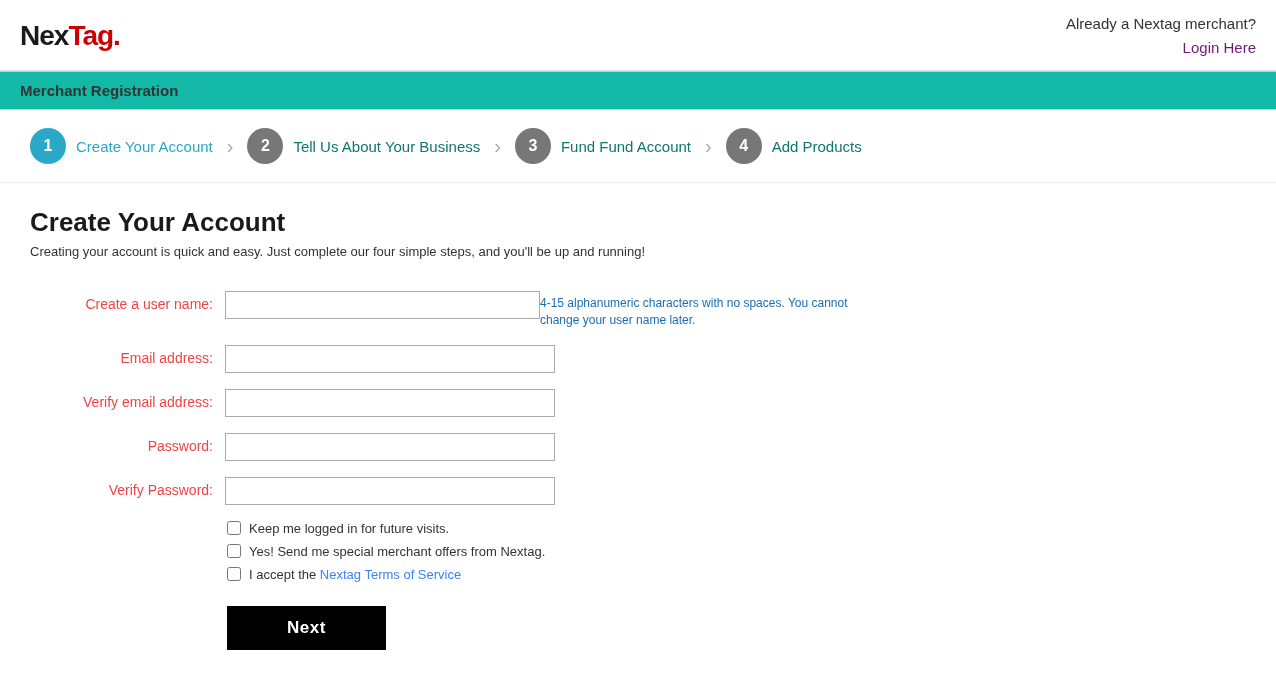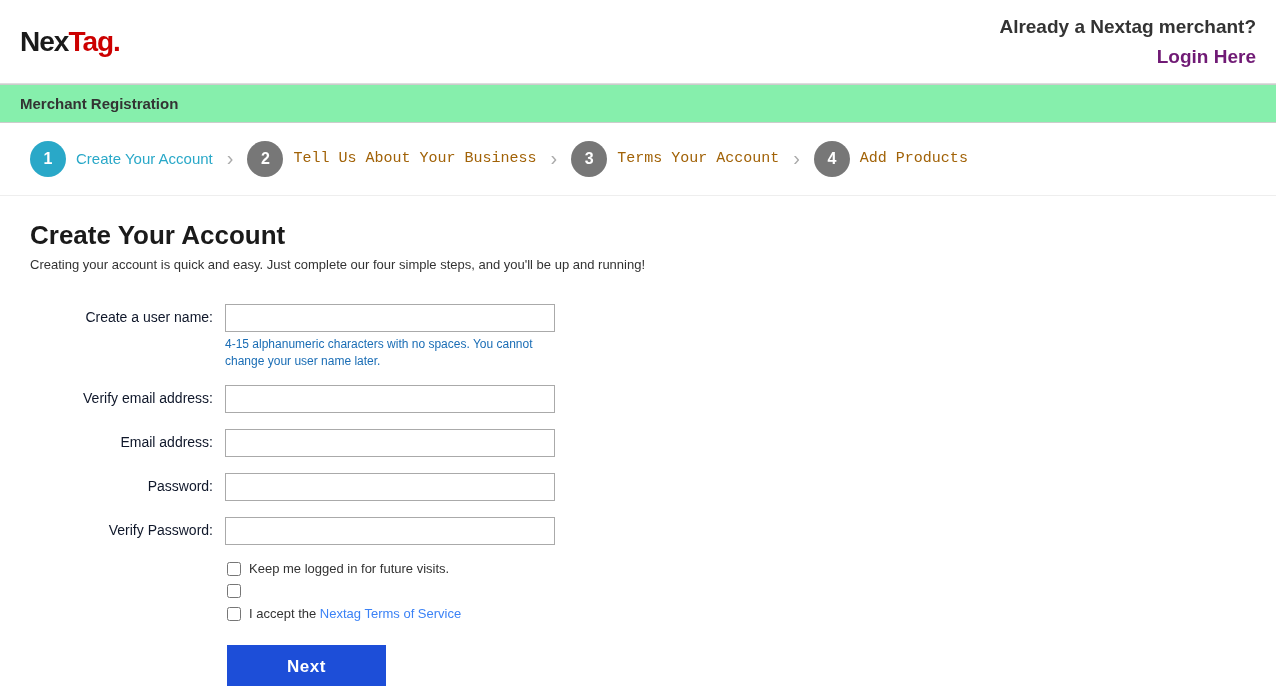--- a/index.html
+++ b/index.html
@@ -15,33 +15,32 @@
     }
     .logo {
       font-size: 28px;
       font-weight: bold;
       color: #1a1a1a;
       letter-spacing: -1px;
     }
     .logo-red { color: #cc0000; }
     .header-right {
       text-align: right;
-      font-size: 19px;
+      font-size: 15px;
       color: #333;
       line-height: 1.6;
-      font-weight: bold;
     }
     .header-right a {
       color: #701a75;
       text-decoration: none;
     }
 
     
     .reg-bar {
-      background: #86efac;
+      background: #14b8a6;
       border-top: 1px solid #ccc;
       border-bottom: 1px solid #ccc;
       padding: 10px 20px;
       font-weight: bold;
       font-size: 15px;
       color: #333;
     }
 
     
     .steps {
@@ -74,21 +73,21 @@
     }
     .step-circle.inactive {
       background: #777;
       color: #fff;
     }
     .step-label {
       font-size: 15px;
       white-space: nowrap;
     }
     .step-label.active { color: #29a8c8; }
-    .step-label.inactive { color: #a16207; font-family: Liberation Mono, monospace; }
+    .step-label.inactive { color: #0f766e; }
 
     .step-arrow {
       font-size: 20px;
       color: #aaa;
       margin: 0 14px;
       flex-shrink: 0;
     }
 
     
     .main-content {
@@ -115,26 +114,26 @@
       display: flex;
       align-items: flex-start;
       margin-bottom: 16px;
     }
     .form-label {
       width: 185px;
       text-align: right;
       padding-right: 12px;
       padding-top: 5px;
       font-size: 14px;
-      color: #0f172a;
+      color: #ef4444;
       flex-shrink: 0;
     }
     .form-field-wrap {
       display: flex;
-      flex-direction: column;
+      flex-direction: row;
     }
     .form-input {
       width: 330px;
       height: 28px;
       border: 1px solid #aaa;
       padding: 3px 6px;
       font-size: 13px;
       color: #333;
       background: #fff;
       outline: none;
@@ -169,21 +168,21 @@
       color: #3b82f6;
       text-decoration: none;
     }
 
     
     .button-row {
       margin-left: 197px;
       margin-top: 24px;
     }
     .next-btn {
-      background: #1d4ed8;
+      background: #000000;
       color: #fff;
       border: none;
       padding: 12px 60px;
       font-size: 17px;
       font-weight: bold;
       cursor: pointer;
       letter-spacing: 0.5px;
     }
   </style>
 </head>
@@ -220,21 +219,21 @@
     </div>
     <span class="step-label inactive">Tell Us About Your Business</span>
   </div>
 
   <div class="step-arrow">›</div>
 
   <div class="step">
     <div class="step-circle inactive">
       <span>3</span>
     </div>
-    <span class="step-label inactive">Terms Your Account</span>
+    <span class="step-label inactive">Fund Fund Account</span>
   </div>
 
   <div class="step-arrow">›</div>
 
   <div class="step">
     <div class="step-circle inactive">
       <span>4</span>
     </div>
     <span class="step-label inactive">Add Products</span>
   </div>
@@ -249,28 +248,28 @@
 
     <div class="form-row">
       <div class="form-label">Create a user name:</div>
       <div class="form-field-wrap">
         <input type="text" class="form-input" style="">
         <div class="field-hint">4-15 alphanumeric characters with no spaces. You cannot change your user name later.</div>
       </div>
     </div>
 
     <div class="form-row">
+      <div class="form-label">Email address:</div>
+      <div class="form-field-wrap">
+        <input type="text" class="form-input" style="">
+      </div>
+    </div>
+
+    <div class="form-row">
       <div class="form-label">Verify email address:</div>
-      <div class="form-field-wrap">
-        <input type="text" class="form-input" style="">
-      </div>
-    </div>
-
-    <div class="form-row">
-      <div class="form-label">Email address:</div>
       <div class="form-field-wrap">
         <input type="text" class="form-input" style="">
       </div>
     </div>
 
     <div class="form-row">
       <div class="form-label">Password:</div>
       <div class="form-field-wrap">
         <input type="password" class="form-input" style="">
       </div>
@@ -285,20 +284,21 @@
 
   </div>
 
   <div class="checkbox-section">
     <div class="checkbox-row">
       <input type="checkbox" id="keeplogged" style="">
       <label for="keeplogged">Keep me logged in for future visits.</label>
     </div>
     <div class="checkbox-row">
       <input type="checkbox" id="offers" style="">
+      <label for="offers">Yes! Send me special merchant offers from Nextag.</label>
     </div>
     <div class="checkbox-row">
       <input type="checkbox" id="tos" style="">
       <label for="tos">I accept the <a href="#">Nextag Terms of Service</a></label>
     </div>
   </div>
 
   <div class="button-row">
     <button class="next-btn">Next</button>
   </div>

